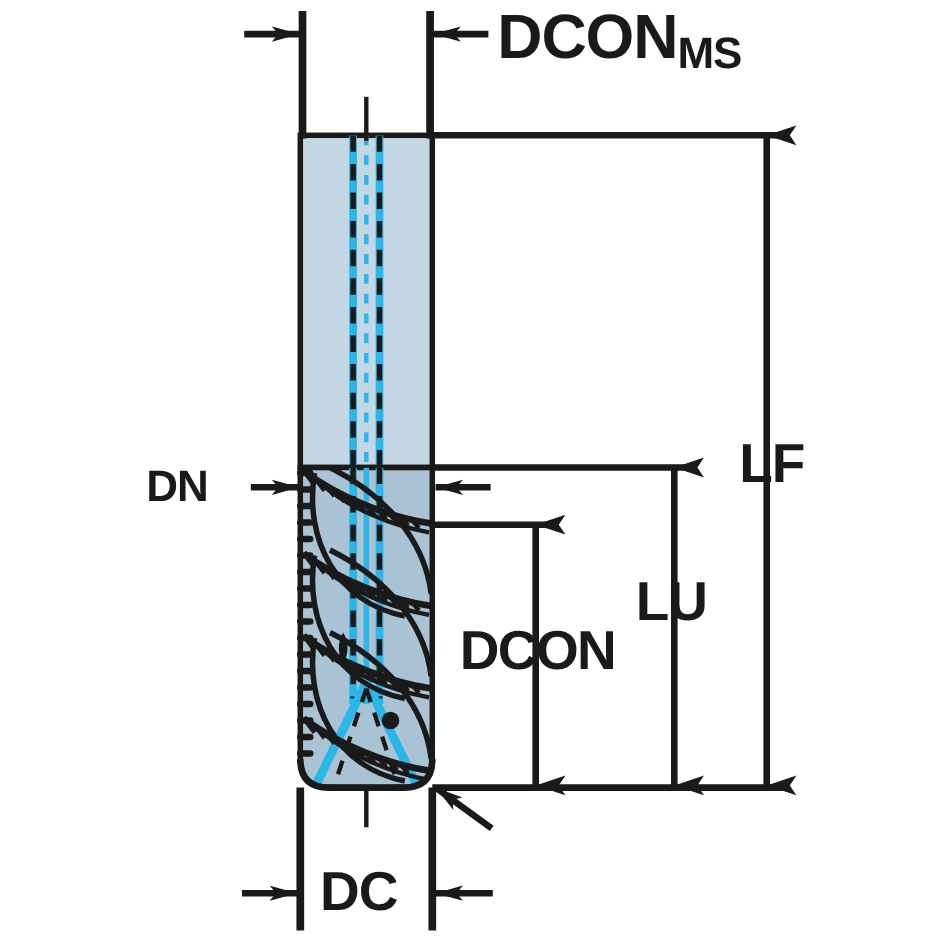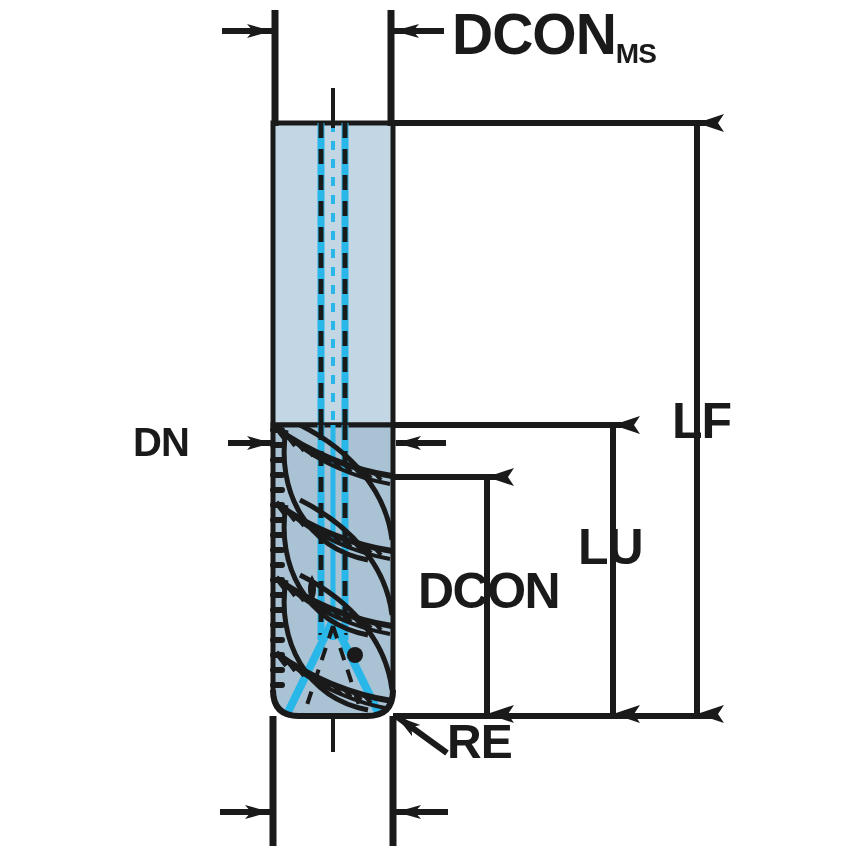--- a/index.html
+++ b/index.html
@@ -3,21 +3,21 @@
 <meta charset="utf-8">
 <style>
   html,body{margin:0;padding:0;background:#ffffff;}
   body{width:854px;height:854px;overflow:hidden;
        font-family:"Liberation Sans","DejaVu Sans",sans-serif;}
   #stage{position:relative;width:854px;height:854px;background:#fff;}
   svg.sheet{position:absolute;left:0;top:0;width:854px;height:854px;display:block;}
   .lbl{position:absolute;color:#1a1a1a;font-weight:700;line-height:1;
        white-space:nowrap;font-family:"Liberation Sans","DejaVu Sans",sans-serif;}
   .lbl-dcon{left:452px;top:6px;font-size:57px;letter-spacing:-1px;}
-  .sub{font-size:28px;vertical-align:baseline;position:relative;top:9px;letter-spacing:-1px;}
+  .sub{font-size:40px;vertical-align:baseline;position:relative;top:9px;letter-spacing:-1px;}
   .lbl-dn{left:133px;top:422px;font-size:40px;letter-spacing:-1px;}
   .lbl-apmx{left:418px;top:566px;font-size:50px;letter-spacing:-1.5px;}
   .lbl-lu{left:578px;top:522px;font-size:50px;letter-spacing:-1px;}
   .lbl-lf{left:672px;top:396px;font-size:50px;letter-spacing:-1px;}
   .lbl-re{left:447px;top:718px;font-size:48px;letter-spacing:-1px;}
   .lbl-dc{left:291px;top:785px;font-size:50px;letter-spacing:-1px;}
 </style>
 </head>
 <body>
 
@@ -157,15 +157,15 @@
       <line x1="448" y1="812" x2="396" y2="812" stroke="#1a1a1a" stroke-width="6" marker-end="url(#arrL)"></line>
     </g>
   </svg>
 
   <div class="lbl lbl-dcon"><span>DCON</span><span class="sub">MS</span></div>
 
   <div class="lbl lbl-dn">DN</div>
   <div class="lbl lbl-apmx">DCON</div>
   <div class="lbl lbl-lu">LU</div>
   <div class="lbl lbl-lf">LF</div>
-  <div class="lbl lbl-re">RE</div>
+  <div class="lbl lbl-dc">DC</div>
 
 </div>
 
 </body></html>

